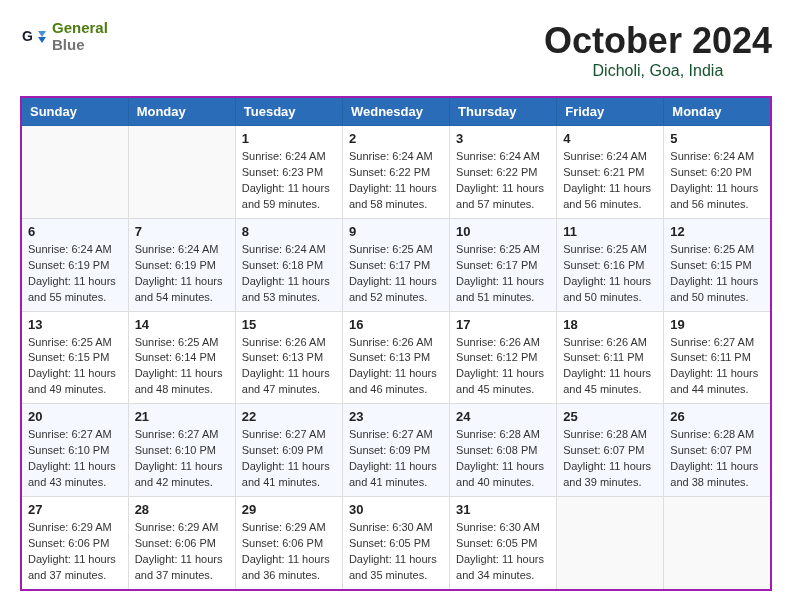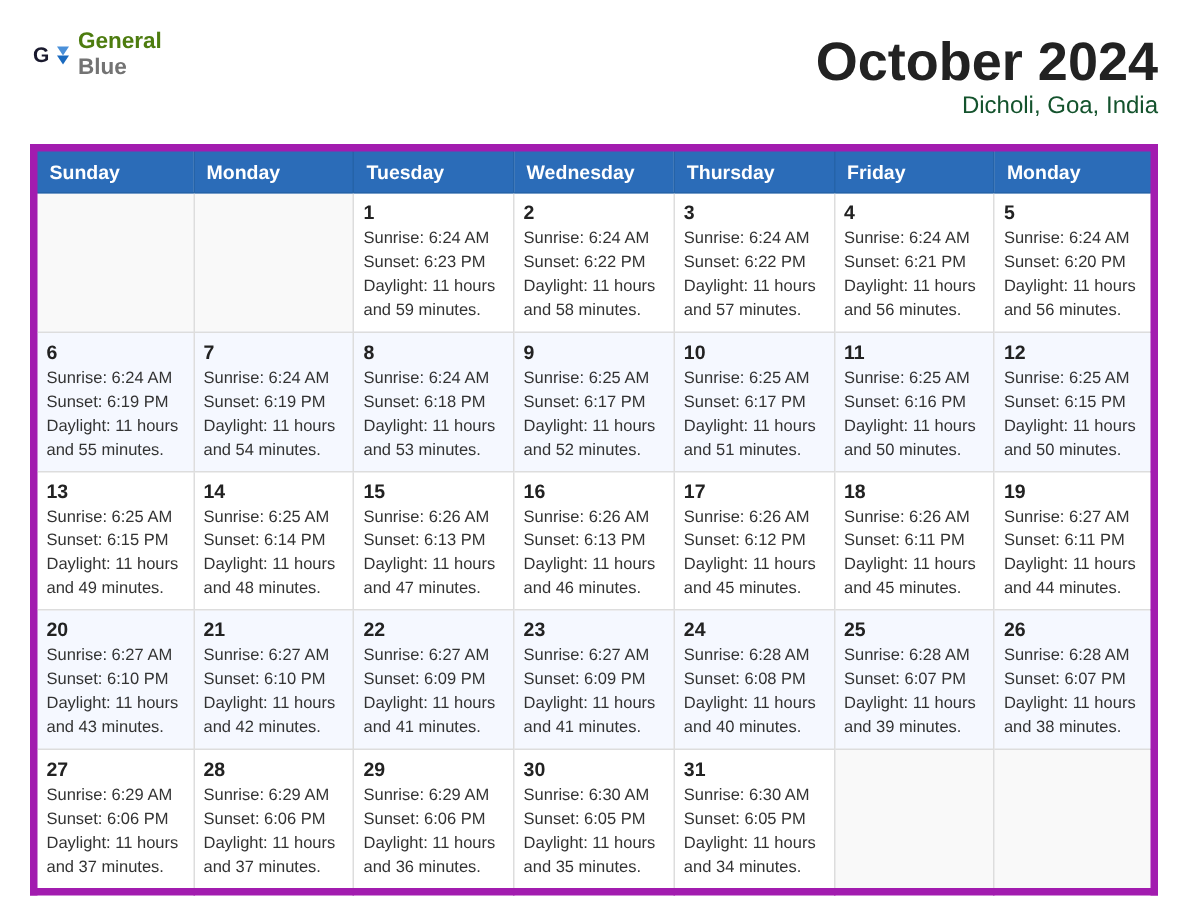--- a/index.html
+++ b/index.html
@@ -19,35 +19,35 @@
     .logo {
       display: flex;
       align-items: center;
       gap: 4px;
     }
     .logo-icon {
       width: 28px;
       height: 28px;
     }
     .title-block {
-      text-align: right;
+      text-align: center;
     }
     .month-title {
       font-size: 36px;
       font-weight: bold;
       color: #222;
     }
     .location {
       font-size: 16px;
       color: #14532d;
     }
     .calendar {
       width: 100%;
       border-collapse: collapse;
-      border: 5px solid #a21caf;
+      border: 2px solid #a21caf;
     }
     .calendar th {
       background-color: #2b6cb8;
       color: #fff;
       text-align: left;
       padding: 6px 8px;
       font-size: 13px;
       border: 1px solid #2563a8;
     }
     .calendar td {

